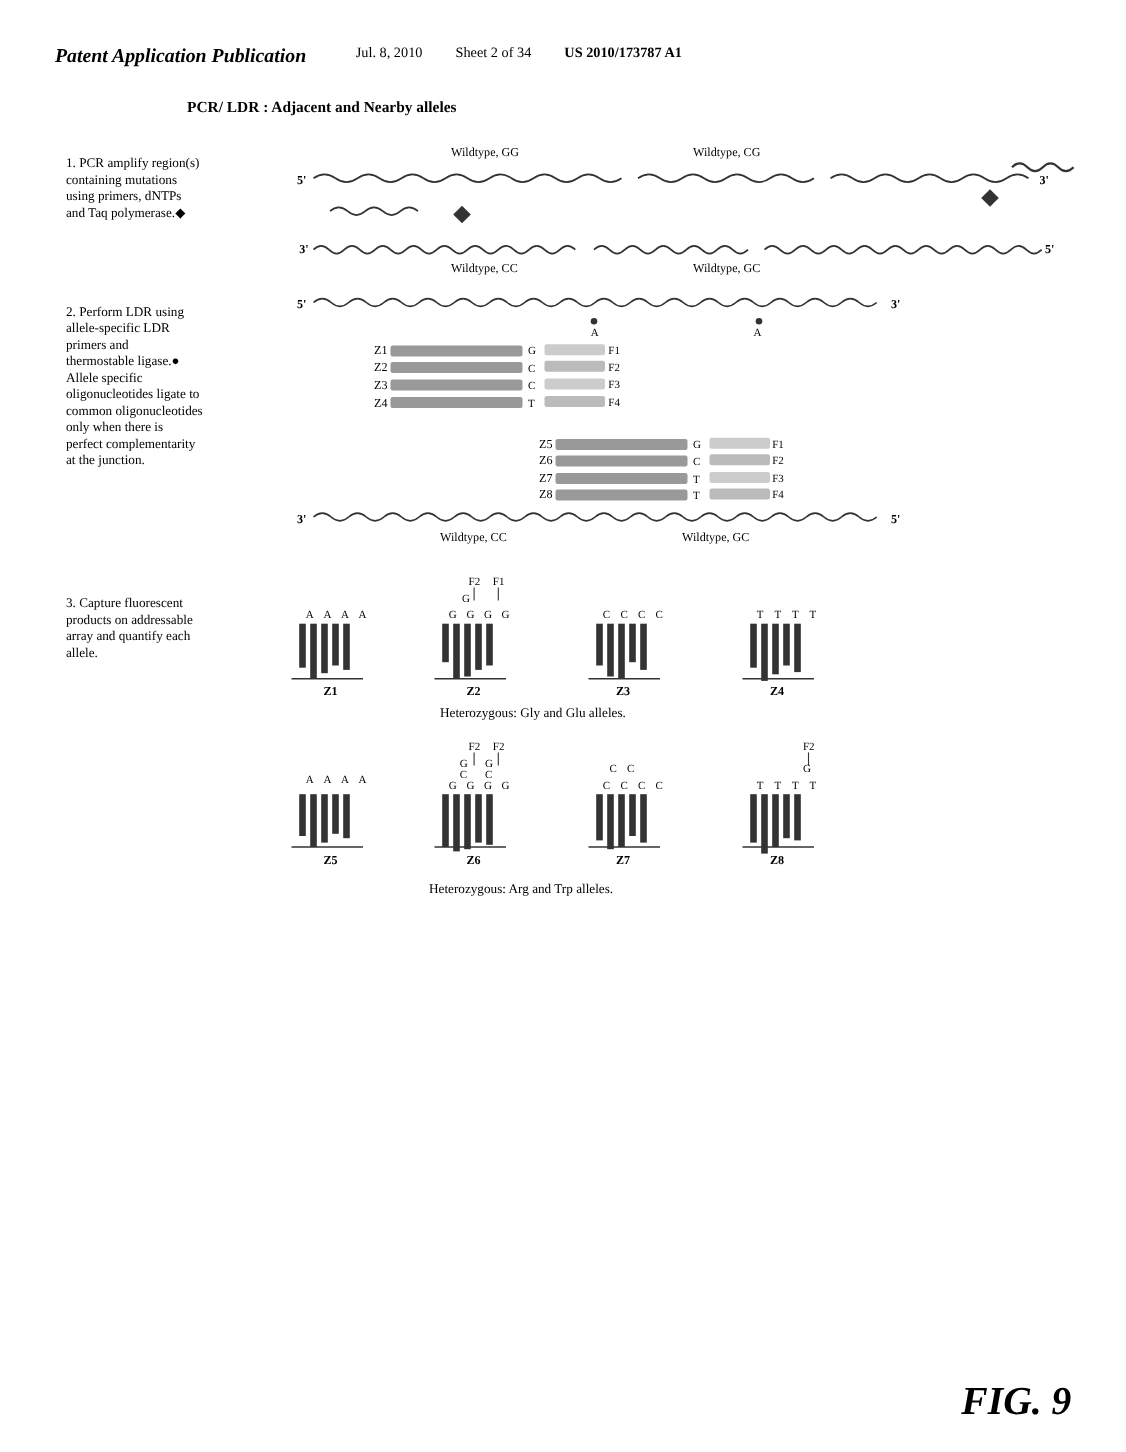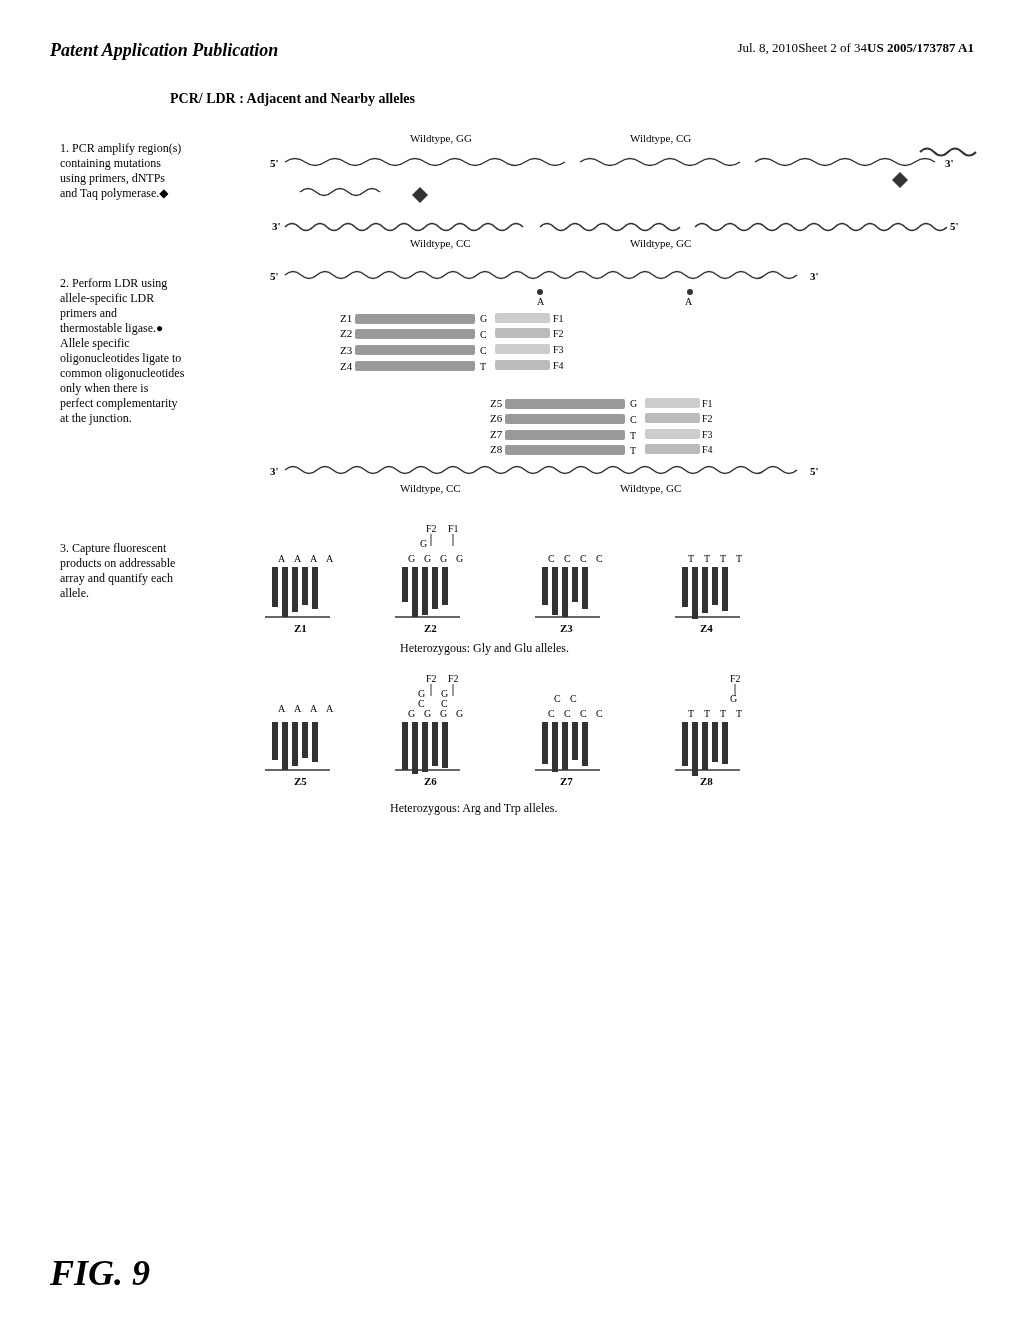--- a/index.html
+++ b/index.html
@@ -15,50 +15,49 @@
     .page {
       width: 1024px;
       min-height: 1320px;
       background: #fff;
       padding: 40px 50px;
       position: relative;
     }
 
     .header {
       display: flex;
-      justify-content: space-between;
       align-items: flex-start;
       margin-bottom: 30px;
       border-bottom: none;
     }
 
     .fig-title {
-      text-align: left;
+      text-align: right;
       font-size: 36px;
       font-weight: bold;
       font-style: italic;
       margin-top: 30px;
     }
 
     
     .diagram-svg {
       display: block;
     }
   </style>
 </head>
 <body>
 
 <div class="page">
 
   <div class="header">
     <div style="font-size:18px; font-weight:bold; font-style:italic;">Patent Application Publication</div>
-    <div style="display:flex; align-items:center;">
+    <div style="display:flex; gap:30px; align-items:center;margin-left:45px;">
       <span style="font-size:13px;">Jul. 8, 2010</span>
       <span style="font-size:13px;">Sheet 2 of 34</span>
-      <span style="font-size:13px; font-weight:bold;">US 2005/173787 A1</span>
+      <span style="font-size:13px; font-weight:bold;">US 2010/173787 A1</span>
     </div>
   </div>
 
   <div style="font-size:14px; font-weight:bold; margin-left:120px; margin-bottom:15px;">PCR/ LDR : Adjacent and Nearby alleles</div>
 
   <div>
     <svg width="950" height="1100" class="diagram-svg" viewBox="0 0 950 1100">
 
       <text x="10" y="30" font-size="12" font-family="Times New Roman">1. PCR amplify region(s)</text>
       <text x="10" y="45" font-size="12" font-family="Times New Roman">containing mutations</text>

